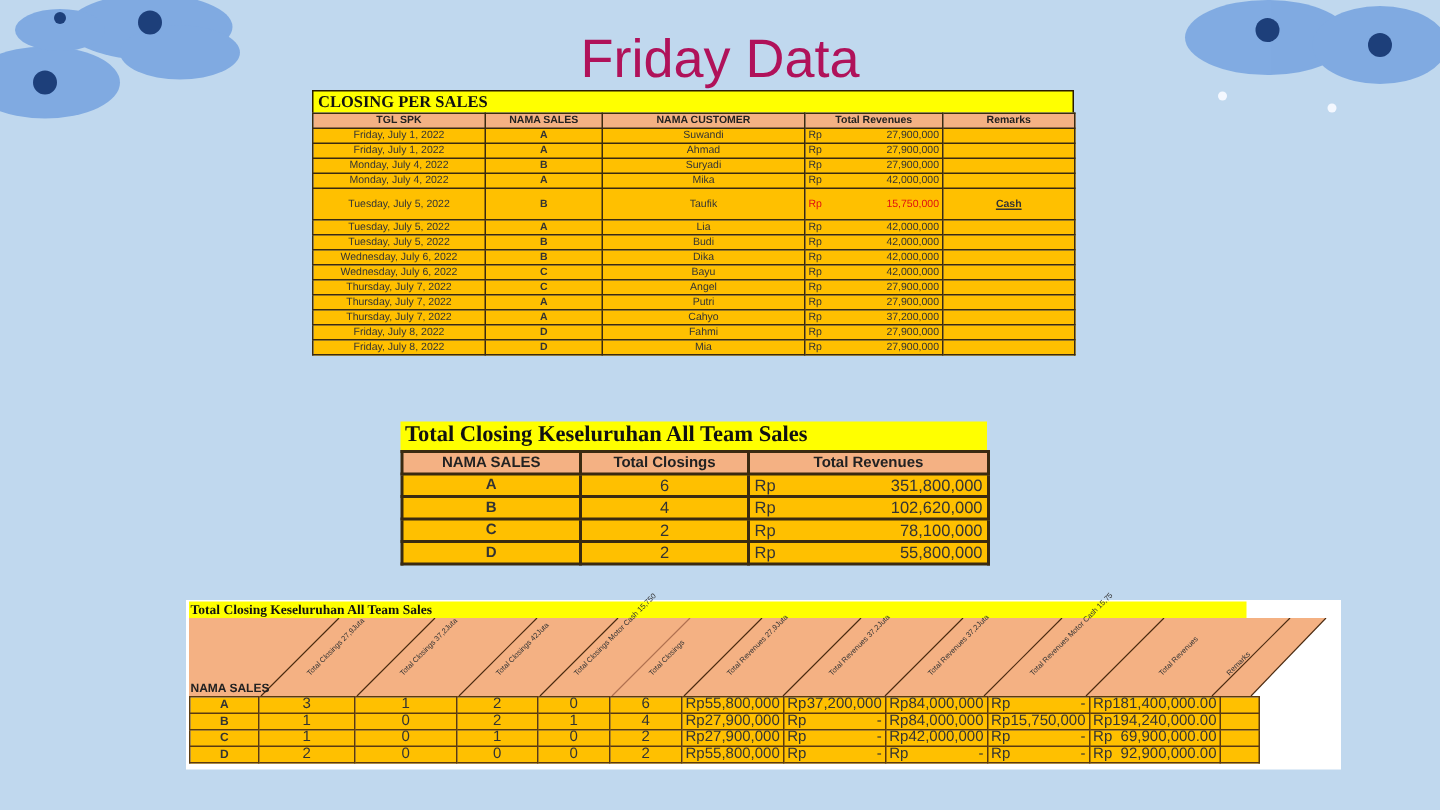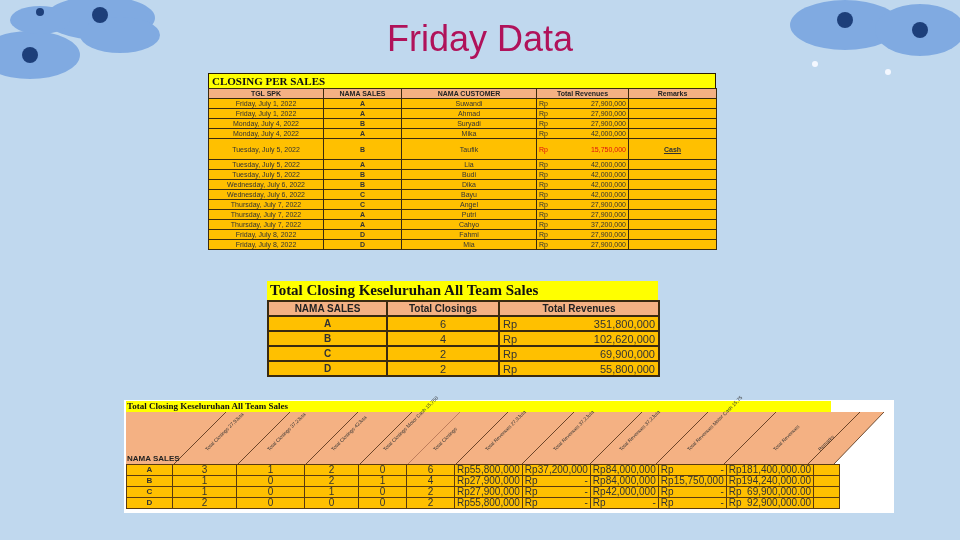--- a/index.html
+++ b/index.html
@@ -1,21 +1,21 @@
 <!DOCTYPE html>
 <html><head>
 <meta charset="utf-8">
 <style>
   html, body { margin:0; padding:0; }
   body { width:960px; height:540px; background:#c0d8ee; position:relative; overflow:hidden; font-family:"Liberation Sans", sans-serif; }
   .flower { position:absolute; }
   .title { position:absolute; left:0; width:960px; top:18px; text-align:center; font-size:36px; color:#b0125a; font-family:"Liberation Sans", sans-serif; }
 
   
-  .t1 { position:absolute; left:208px; top:73px; width:508px; }
+  .t1 { position:absolute; left:208px; top:60px; width:508px; }
   .t1 .cap { background:#ffff00; height:14px; font-family:"Liberation Serif", serif; font-weight:bold; font-size:11px; line-height:14px; padding-left:3px; color:#111; border:1px solid #2a1a00; border-bottom:none; }
   .t1 table { border-collapse:collapse; width:100%; table-layout:fixed; }
   .t1 th { background:#f4b183; font-size:7px; font-weight:bold; height:9px; padding:0; border:1px solid #3a2a10; color:#222; }
   .t1 td { background:#ffc000; font-size:7px; height:9px; padding:0 2px; border:1px solid #3a2a10; color:#333; text-align:center; white-space:nowrap; }
   .t1 td.b { font-weight:bold; }
   .t1 tr.tall td { height:20px; }
   .rev { display:flex; justify-content:space-between; }
   .red { color:#e01010; }
   .cash { font-weight:bold; text-decoration:underline; color:#222; }
 
@@ -289,21 +289,21 @@
               <span>102,620,000</span>
             </div>
           </td>
         </tr>
     <tr>
           <td class="b">C</td>
           <td>2</td>
           <td>
             <div class="rev">
               <span>Rp</span>
-              <span>69,900,000</span>
+              <span>78,100,000</span>
             </div>
           </td>
         </tr>
     <tr>
           <td class="b">D</td>
           <td>2</td>
           <td>
             <div class="rev">
               <span>Rp</span>
               <span>55,800,000</span>

